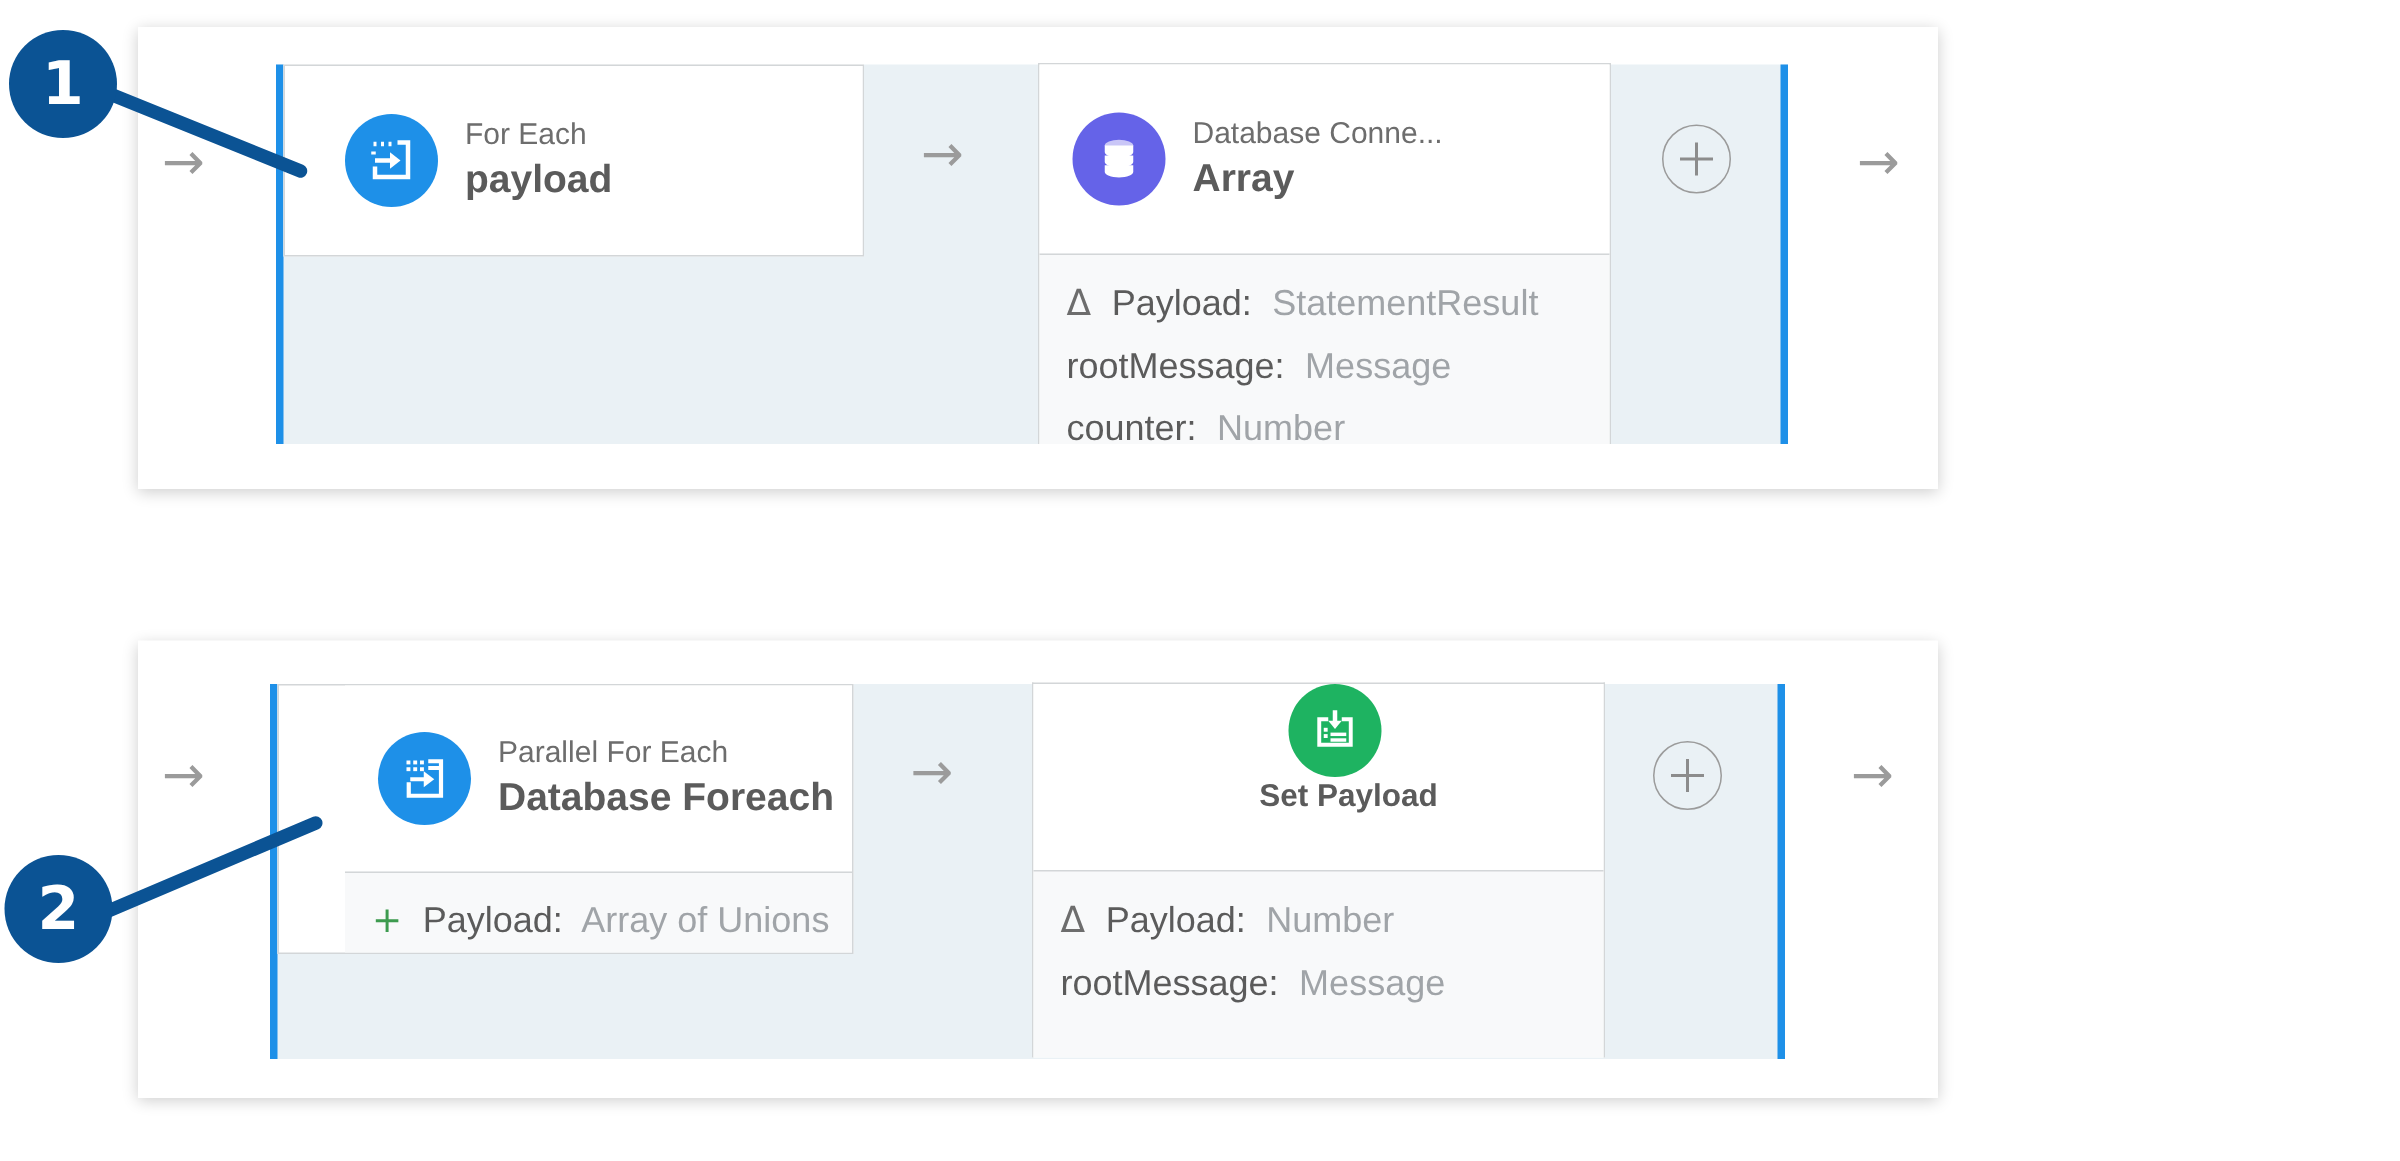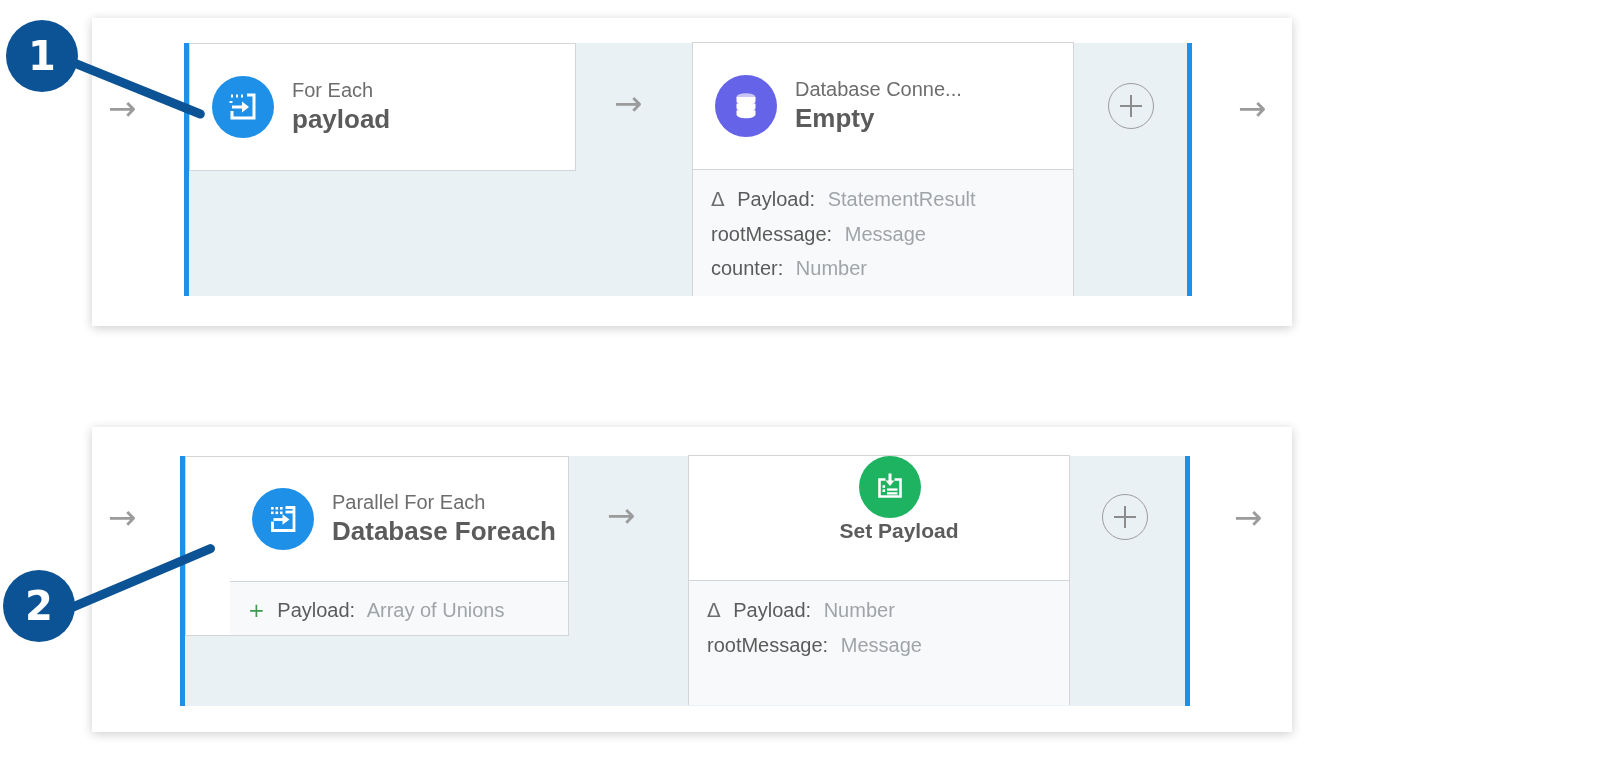--- a/index.html
+++ b/index.html
@@ -114,21 +114,21 @@
   }
 
   
   .node-meta {
     background: #f8f9fa;
     border-top: 1px solid #d3d6d8;
     box-sizing: border-box;
     padding: 12px 0 12px 18px;
   }
   .meta-line {
-    font-size: 20px;
+    font-size: 24px;
     line-height: 1.73;
     white-space: nowrap;
     color: #5b5b5b;
   }
   .meta-sigil {
     color: #6d6d6d;
     font-family: "DejaVu Sans", sans-serif;
   }
   .meta-sigil.plus { color: #3d9b4f; font-weight: 400; }
   .meta-key   { color: #5b5b5b; }
@@ -197,21 +197,21 @@
 <body>
 
 <div id="stage">
 
   <div class="flow-card" id="flow-card-1">
 
     <div class="scope" id="scope-1" style="left:92px; top:25px; width:1008px; height:253px;">
       <div class="scope-bar left"></div>
       <div class="scope-bar right"></div>
 
-      <div class="node" style="left:5px; top:0px; width:387px; height:128px;">
+      <div class="node" style="left:5px; top:0px; width:387px; height:128px;padding-left:18px;">
         <div class="node-head" style="height:126px;">
           <div class="node-icon blue">
             <svg width="36" height="36" viewBox="0 0 36 36" aria-hidden="true">
               <g fill="none" stroke="#ffffff" stroke-width="3">
                 <path d="M6 7h2M11 7h2M16 7h2"></path>
                 <path d="M22 6h7v23H7v-7"></path>
                 <path d="M6 12v2"></path>
                 <path d="M7 18h13"></path>
               </g>
               <path d="M17 12.5l7 5.5-7 5.5z" fill="#ffffff"></path>
@@ -231,21 +231,21 @@
           <div class="node-icon purple">
             <svg width="34" height="34" viewBox="0 0 34 34" aria-hidden="true">
               <ellipse cx="17" cy="8" rx="9.5" ry="3.8" fill="#c9c6f7"></ellipse>
               <path d="M7.5 8v4.3c0 2.1 4.25 3.8 9.5 3.8s9.5-1.7 9.5-3.8V8" fill="#ffffff"></path>
               <path d="M7.5 14.6v4.3c0 2.1 4.25 3.8 9.5 3.8s9.5-1.7 9.5-3.8v-4.3" fill="#ffffff"></path>
               <path d="M7.5 21.2v4.3c0 2.1 4.25 3.8 9.5 3.8s9.5-1.7 9.5-3.8v-4.3" fill="#ffffff"></path>
             </svg>
           </div>
           <div class="node-labels">
             <span class="node-sub">Database Conne...</span>
-            <span class="node-title">Empty</span>
+            <span class="node-title">Array</span>
           </div>
         </div>
         <div class="node-meta" style="height:127px;">
           <div class="meta-line">
             <span class="meta-sigil" style="margin-right: 7px;">Δ</span>
             <span class="meta-key" style="margin-right: 7px;">Payload:</span>
             <span class="meta-value">StatementResult</span>
           </div>
           <div class="meta-line">
             <span class="meta-key" style="margin-right: 7px;">rootMessage:</span>

